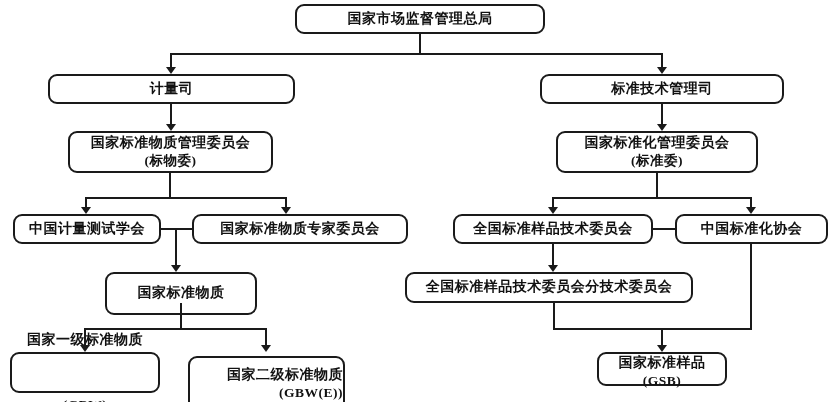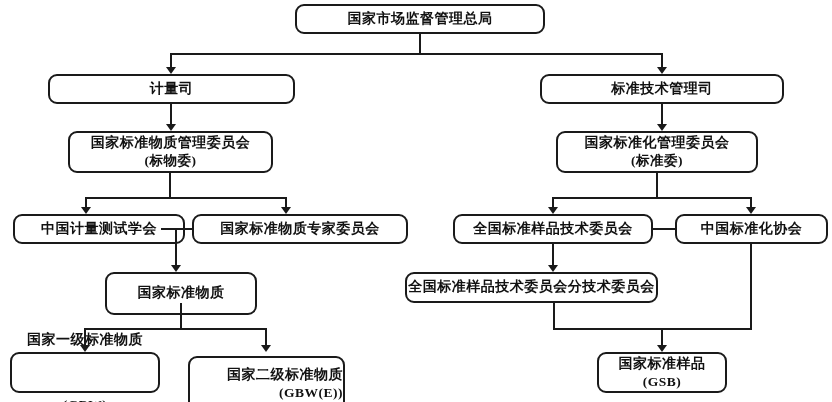--- a/index.html
+++ b/index.html
@@ -47,55 +47,55 @@
 
   <div class="node" style="left:540px;top:74px;width:244px;height:30px;">
     <span>标准技术管理司</span>
   </div>
 
   <div class="node" style="left:556px;top:131px;width:202px;height:42px;">
     <span>国家标准化管理委员会</span>
     <span class="sub">(标准委)</span>
   </div>
 
-  <div class="node" style="left:13px;top:214px;width:172px;height:30px;font-family:Liberation Mono, monospace;">
+  <div class="node" style="left:13px;top:214px;width:148px;height:30px;font-family:Liberation Mono, monospace;">
     <span>中国计量测试学会</span>
   </div>
 
   <div class="node" style="left:192px;top:214px;width:216px;height:30px;">
     <span>国家标准物质专家委员会</span>
   </div>
 
   <div class="node" style="left:453px;top:214px;width:200px;height:30px;">
     <span>全国标准样品技术委员会</span>
   </div>
 
   <div class="node" style="left:675px;top:214px;width:153px;height:30px;">
     <span>中国标准化协会</span>
   </div>
 
   <div class="node" style="left:105px;top:272px;width:152px;height:43px;">
     <span>国家标准物质</span>
   </div>
 
-  <div class="node" style="left:405px;top:272px;width:253px;height:31px;">
+  <div class="node" style="left:405px;top:272px;width:288px;height:31px;">
     <span>全国标准样品技术委员会分技术委员会</span>
   </div>
 
   <div class="node" style="left:10px;top:352px;width:150px;height:41px;gap:47px;">
     <span>国家一级标准物质</span>
     <span class="sub">(GBW)</span>
   </div>
 
   <div class="node" style="left:188px;top:356px;width:157px;height:56px;align-items:flex-end;">
     <span>国家二级标准物质</span>
     <span class="sub">(GBW(E))</span>
   </div>
 
-  <div class="node" style="left:597px;top:352px;width:130px;height:41px;">
+  <div class="node" style="left:597px;top:352px;width:130px;height:34px;justify-content:space-between;">
     <span>国家标准样品</span>
     <span class="sub">(GSB)</span>
   </div>
 
   <div class="v" style="left:419px;top:34px;height:20px;"></div>
   <div class="h" style="left:170px;top:53px;width:493px;"></div>
   <div class="v" style="left:170px;top:53px;height:14px;"></div>
   <div class="arr" style="left:166px;top:67px;"></div>
   <div class="v" style="left:661px;top:53px;height:14px;"></div>
   <div class="arr" style="left:657px;top:67px;"></div>

